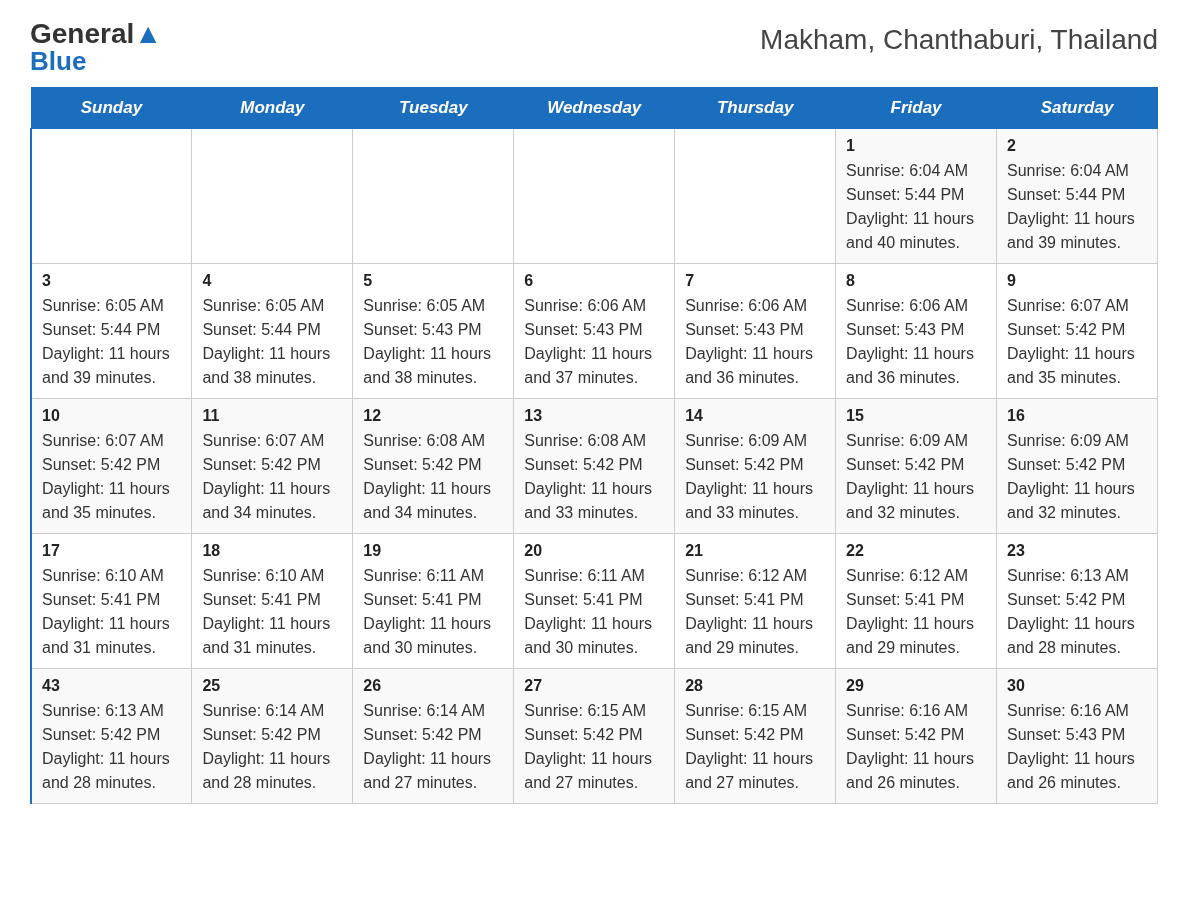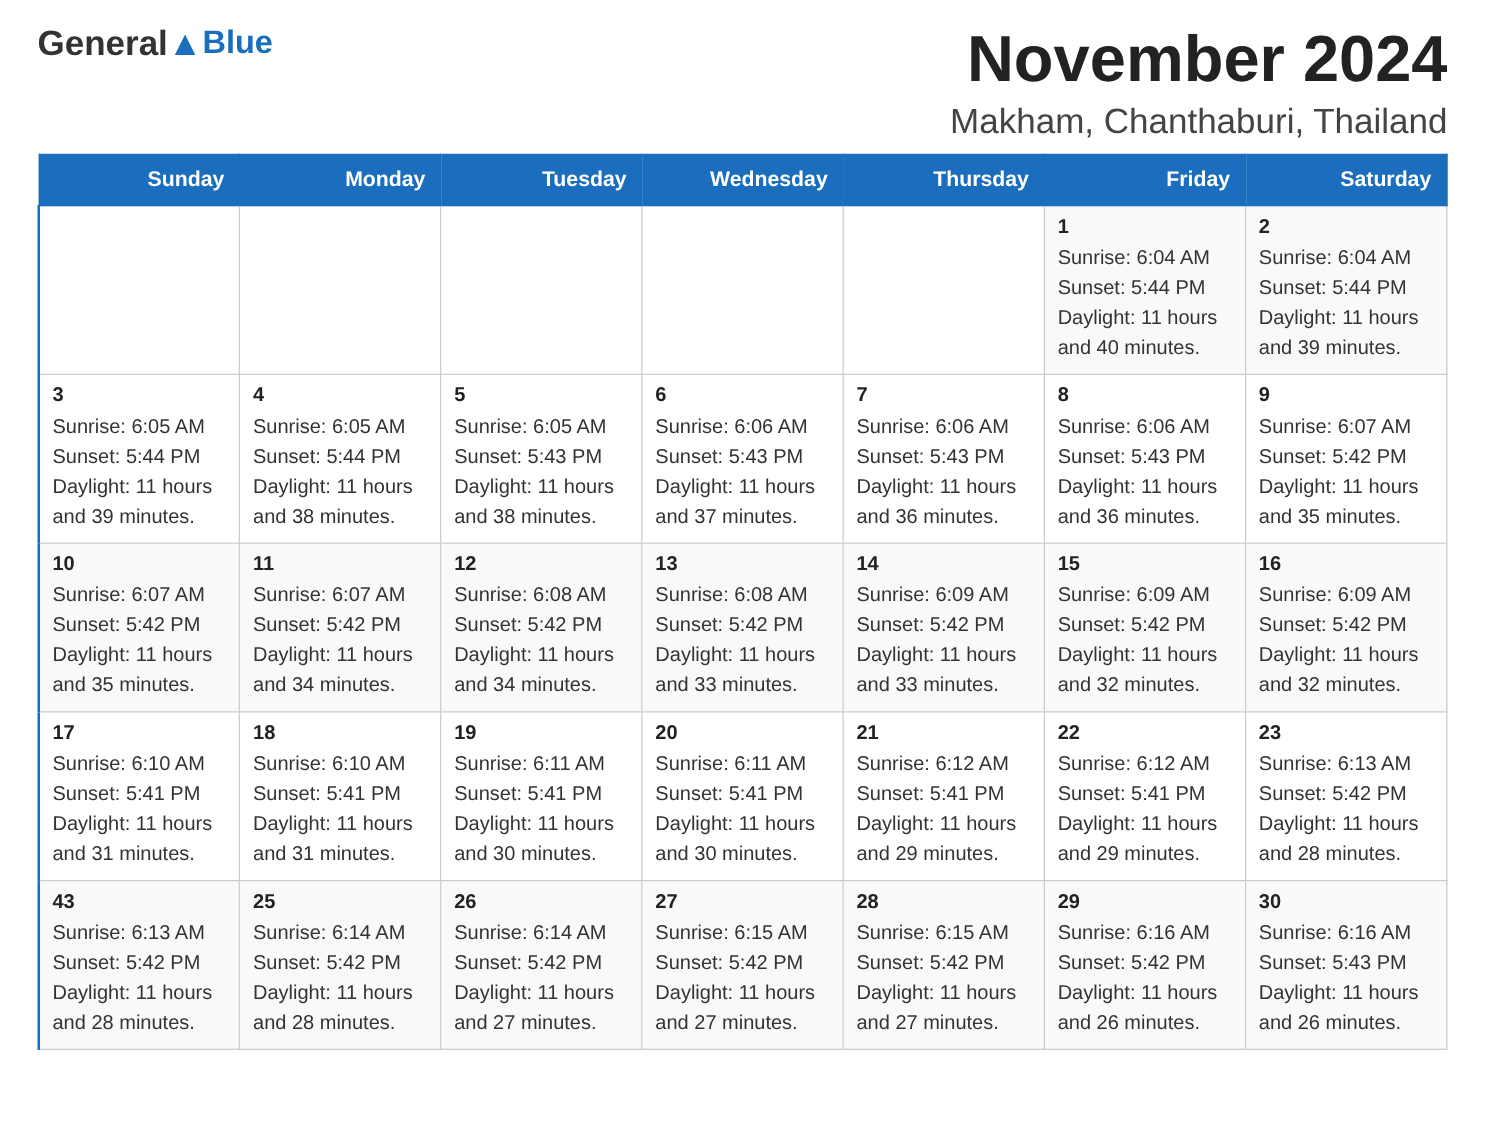--- a/index.html
+++ b/index.html
@@ -11,22 +11,22 @@
       min-height: 918px;
     }
     .header {
       display: flex;
       justify-content: space-between;
       align-items: flex-start;
       margin-bottom: 10px;
     }
     .logo {
       display: flex;
-      flex-direction: row;
-      align-items: center;
+      flex-direction: column;
+      align-items: flex-start;
     }
     .logo-general {
       font-size: 28px;
       font-weight: bold;
       color: #333;
       line-height: 1;
     }
     .logo-general span {
       color: #1a6ebd;
     }
@@ -54,22 +54,23 @@
       width: 100%;
       border-collapse: collapse;
       margin-top: 10px;
     }
     .calendar-table thead tr th {
       background-color: #1a6ebd;
       color: #fff;
       font-size: 17px;
       font-weight: bold;
       padding: 10px 12px;
-      text-align: right;
+      text-align: center;
       border: 1px solid #1a6ebd;
+      font-style: italic;
     }
     .calendar-table tbody tr td {
       vertical-align: top;
       padding: 8px 10px;
       border: 1px solid #ccc;
       width: calc(100% / 7);
       font-size: 12.5px;
       color: #333;
       min-height: 100px;
       background: #fff;
@@ -103,21 +104,20 @@
 <body>
 
 <div class="header">
   <div class="logo">
     <div class="logo-general">
       General<span>▲</span>
     </div>
     <div class="logo-blue">Blue</div>
   </div>
   <div class="title-section">
-    <div class="month-title">November 2024</div>
     <div class="location-title">Makham, Chanthaburi, Thailand</div>
   </div>
 </div>
 
 <table class="calendar-table">
   <thead>
     <tr>
       <th>Sunday</th>
       <th>Monday</th>
       <th>Tuesday</th>

